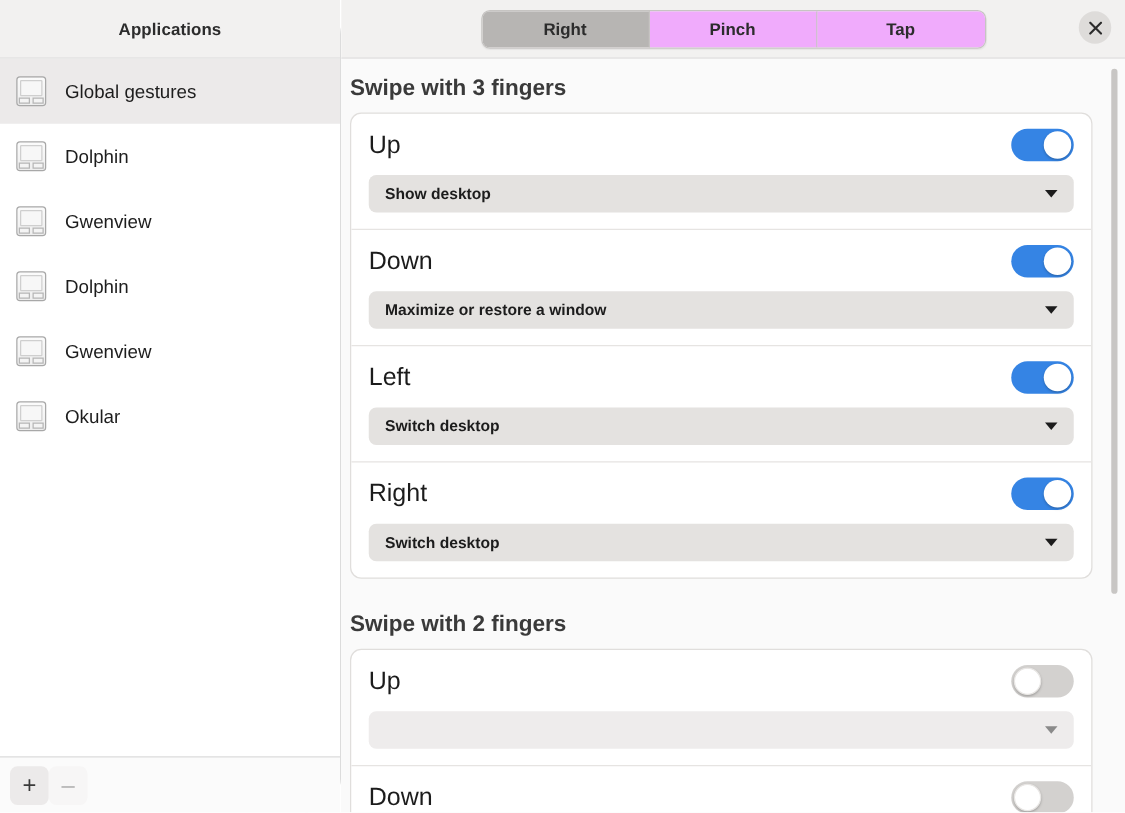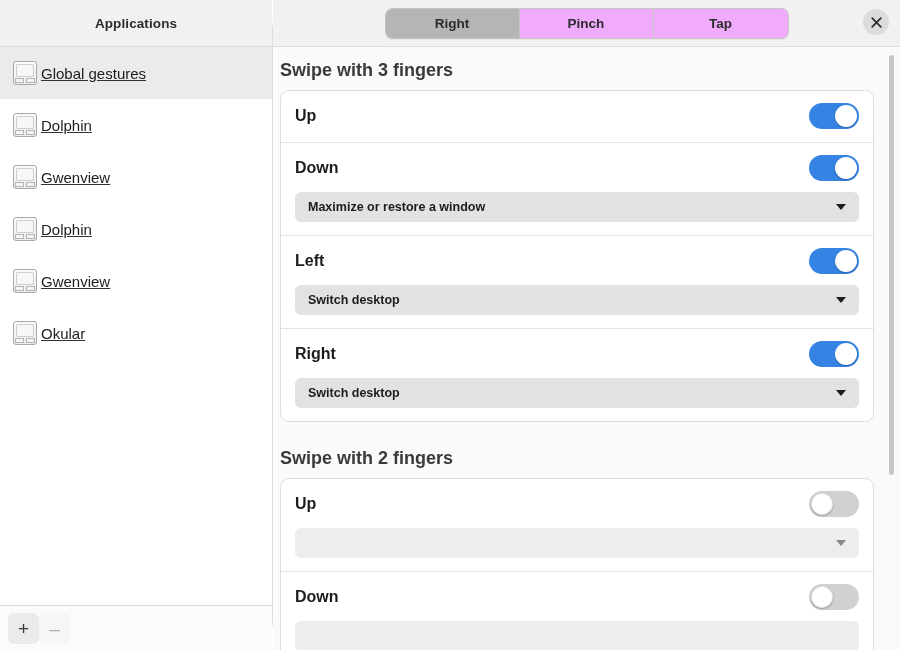--- a/index.html
+++ b/index.html
@@ -50,23 +50,22 @@
     flex: 1 1 auto;
     overflow: hidden;
     background: #ffffff;
     padding-top: 0px;
   }
   .side-item {
     height: 52px;
     display: flex;
     align-items: center;
     padding-left: 12px;
-    gap: 3px;
-    cursor: default;
-    text-decoration: underline;
+    gap: 14px;
+    cursor: default;
   }
   .side-item.selected { background: #eceaea; }
 
   .touchpad-icon {
     width: 26px; height: 26px;
     flex: 0 0 26px;
     position: relative;
   }
   .touchpad-icon .pad-body {
     position: absolute;
@@ -221,24 +220,23 @@
   }
   .row:last-child { border-bottom: none; }
 
   .row-top {
     display: flex;
     align-items: center;
     justify-content: space-between;
     height: 26px;
   }
   .row-label {
-    font-size: 16px;
+    font-size: 20px;
     color: #1c1c1c;
     line-height: 1;
-    font-weight: bold;
   }
 
   .toggle {
     width: 50px; height: 26px;
     border-radius: 13px;
     position: relative;
     flex: 0 0 50px;
     cursor: default;
   }
   .toggle.on { background: #3584e4; }
@@ -387,20 +385,24 @@
           <div class="section">
             <div class="section-title">Swipe with 3 fingers</div>
             <div class="card">
               <div class="row">
                 <div class="row-top">
          <span class="row-label">Up</span>
          <span class="toggle on">
                     <span class="knob"></span>
                   </span>
        </div>
+       <div class="combo ">
+         <span class="combo-label">Show desktop</span>
+         <span class="arrow"></span>
+       </div>
               </div>
               <div class="row">
                 <div class="row-top">
          <span class="row-label">Down</span>
          <span class="toggle on">
                     <span class="knob"></span>
                   </span>
        </div>
        <div class="combo ">
          <span class="combo-label">Maximize or restore a window</span>

